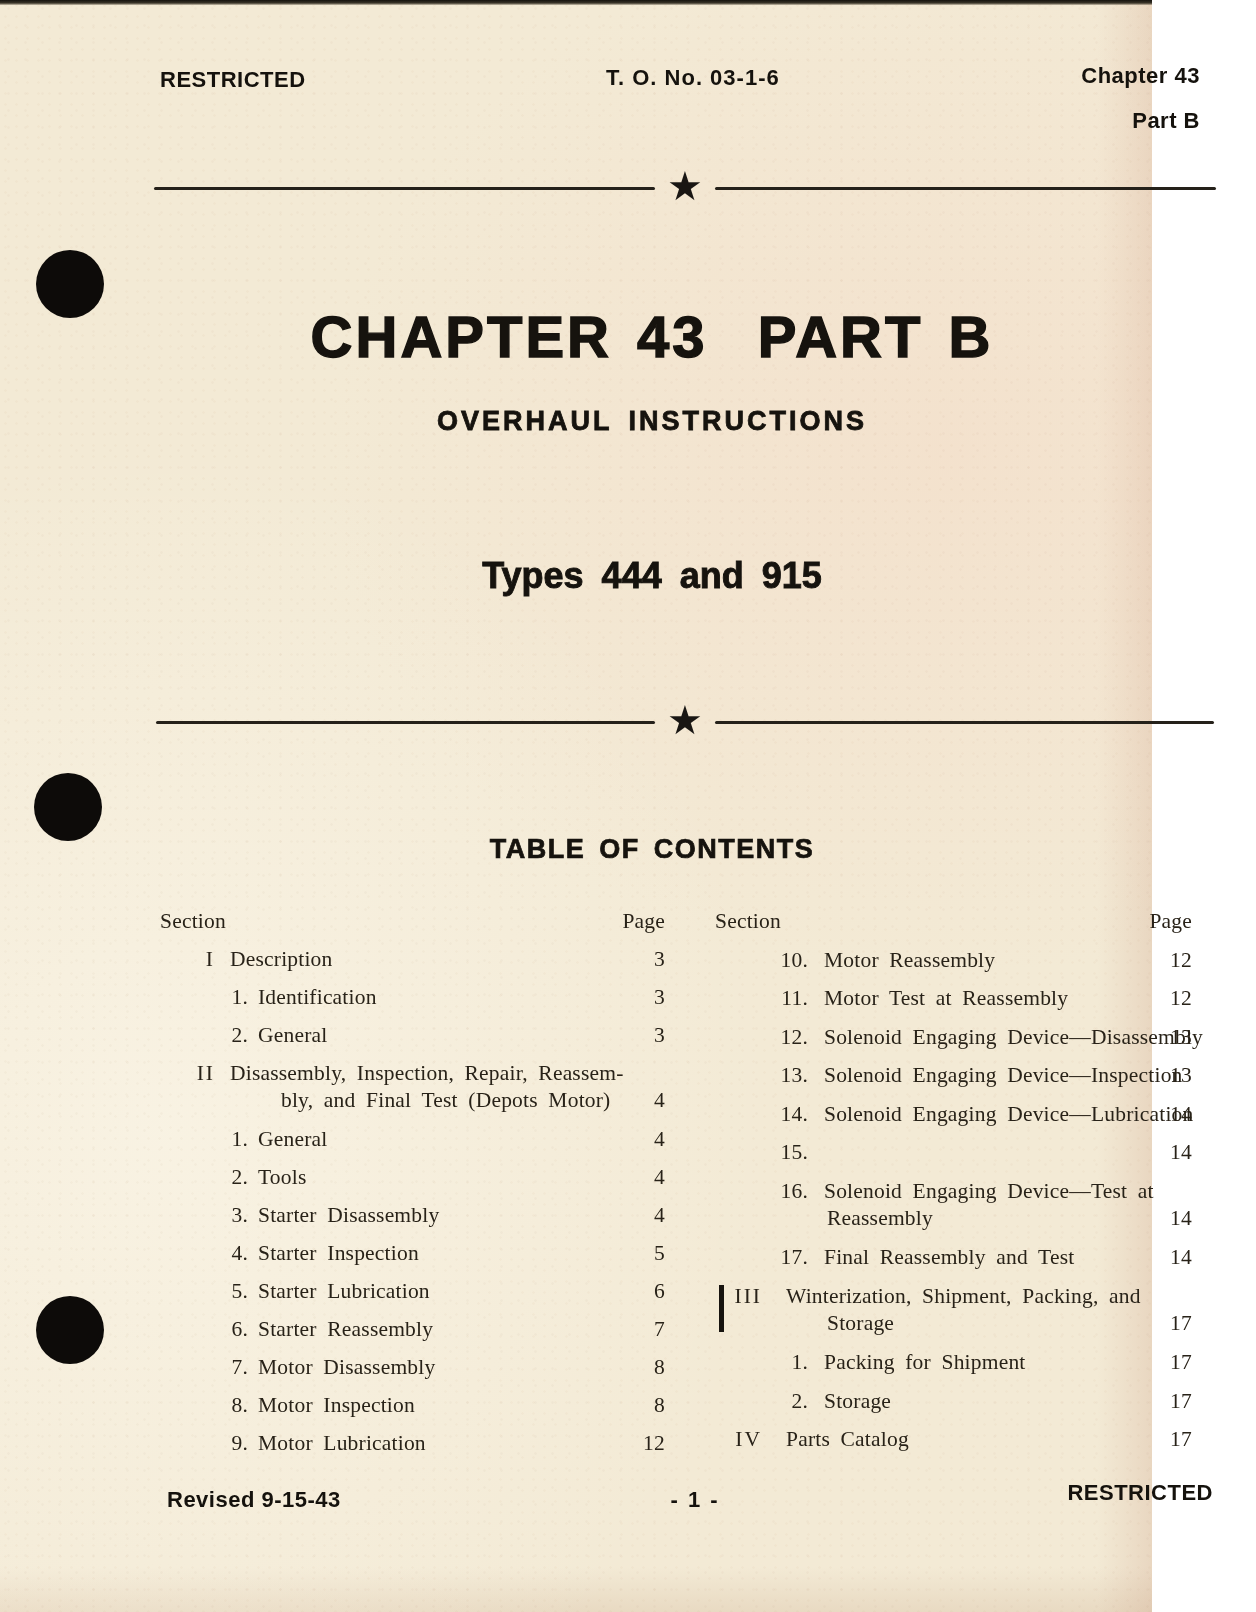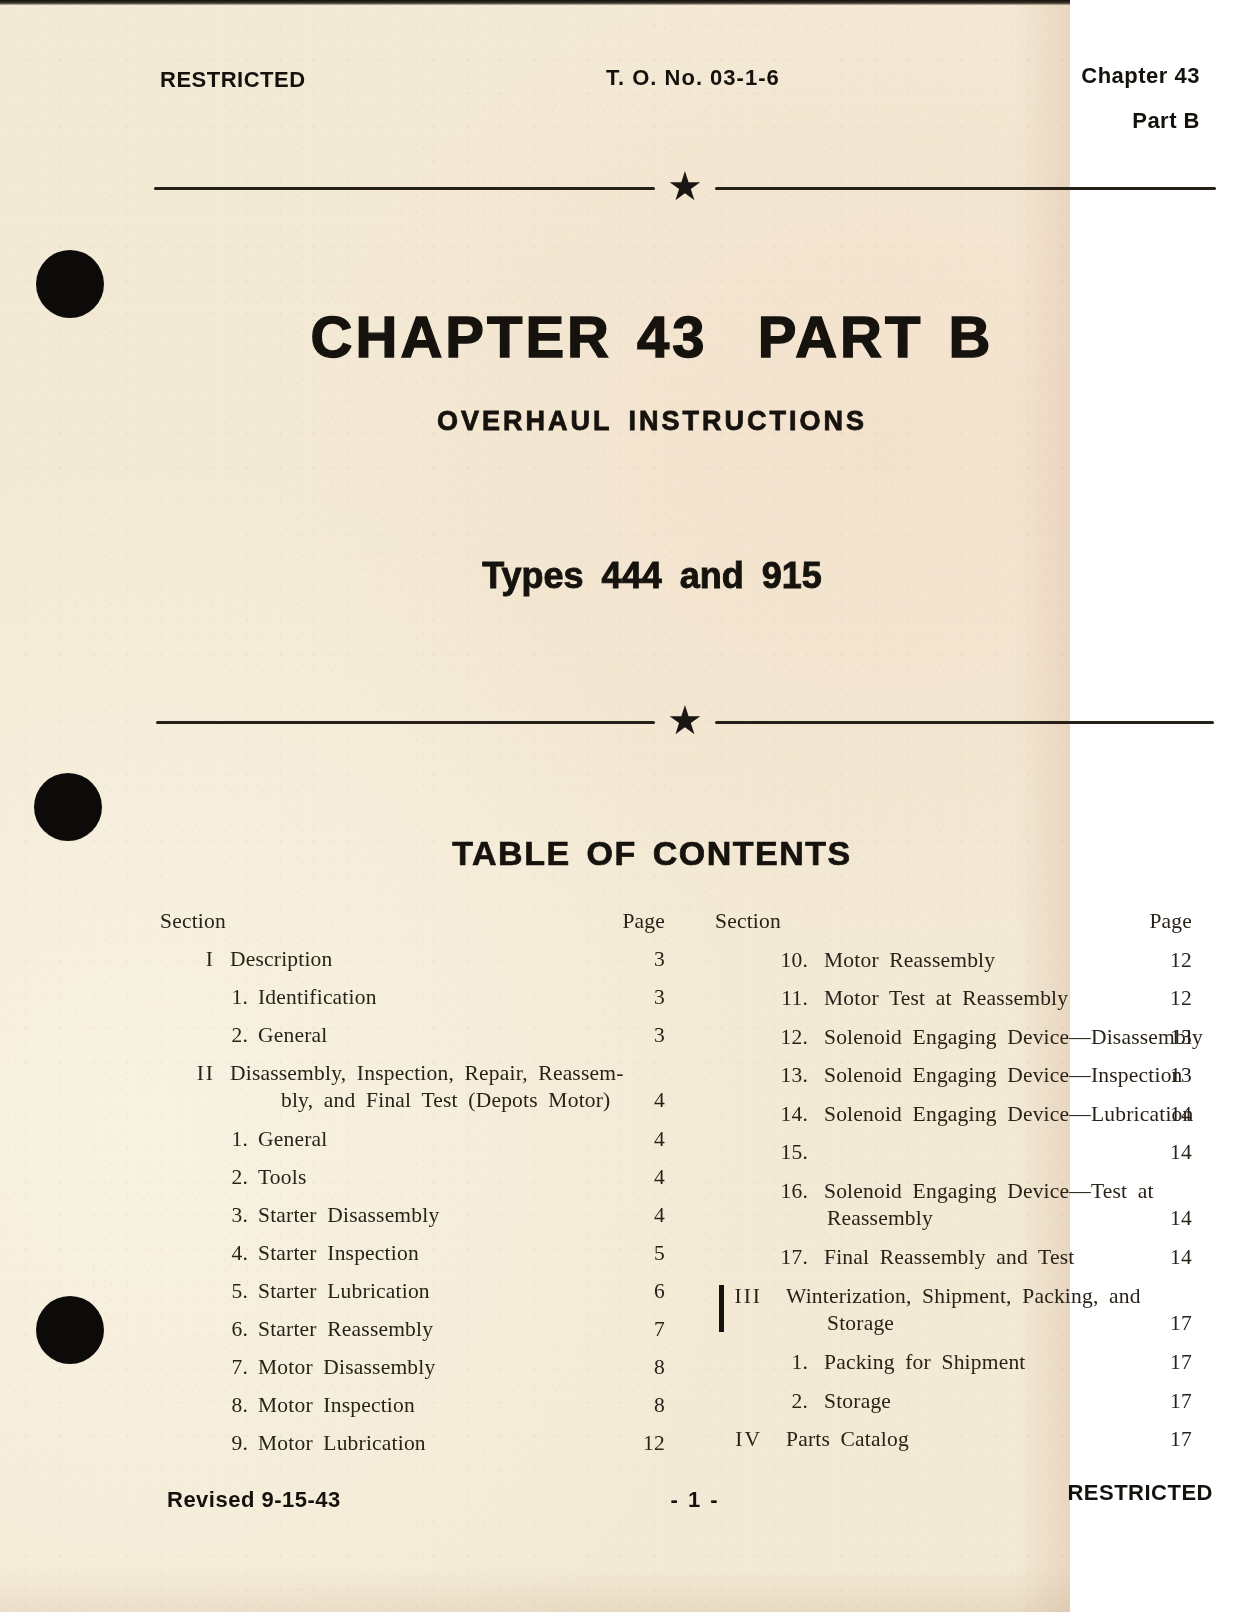--- a/index.html
+++ b/index.html
@@ -1,18 +1,18 @@
 <!DOCTYPE html>
 <html><head>
 <meta charset="utf-8">
 <style>
   html,body{margin:0;padding:0;}
   body{width:1256px;height:1612px;overflow:hidden;}
   #page{
-    position:relative;width:1070px;height:1612px;
+    position:relative;width:1152px;height:1612px;
     background-color:#f3ead5;
     background-image:
       radial-gradient(rgba(190,150,110,0.055) 1px, transparent 1.5px),
       radial-gradient(rgba(150,110,80,0.045) 1px, transparent 1.6px),
       radial-gradient(ellipse 900px 750px at 83% 28%, rgba(244,203,184,0.28), transparent 70%),
       radial-gradient(ellipse 850px 950px at 14% 70%, rgba(253,249,238,0.55), transparent 72%),
       linear-gradient(to left, rgba(196,145,120,0.22), transparent 55px),
       linear-gradient(to top, rgba(185,145,110,0.18), transparent 45px);
     background-size:11px 11px,17px 17px,auto,auto,auto,auto;
     font-family:"Liberation Sans","DejaVu Sans",sans-serif;
@@ -29,21 +29,21 @@
   
   .divider{position:absolute;display:flex;align-items:center;height:40px;}
   .divider .rule{flex:1;height:3px;background:#25211a;border-radius:2px;}
   .divider .star{font-family:"DejaVu Sans",sans-serif;font-size:40px;line-height:40px;color:#191613;margin:0 12px;transform:translateY(-2px);}
   
   .center-wrap{position:absolute;left:64px;width:1176px;text-align:center;line-height:1;white-space:pre;}
   .t1{font-size:58px;font-weight:700;letter-spacing:3px;word-spacing:6px;-webkit-text-stroke:1.4px #16130e;}
   .t2{font-size:27px;font-weight:700;letter-spacing:3px;word-spacing:6px;-webkit-text-stroke:0.8px #16130e;}
   .t3{font-size:36px;font-weight:700;letter-spacing:-0.5px;word-spacing:8px;-webkit-text-stroke:0.9px #16130e;}
   .t4{font-size:36px;font-weight:700;letter-spacing:0px;word-spacing:8px;-webkit-text-stroke:0.9px #16130e;}
-  .toc-head{font-size:34px;font-weight:700;letter-spacing:1.5px;word-spacing:5px;-webkit-text-stroke:0.7px #16130e;}
+  .toc-head{font-size:27px;font-weight:700;letter-spacing:1.5px;word-spacing:5px;-webkit-text-stroke:0.7px #16130e;}
   
   .toc-col{position:absolute;font-family:"Liberation Serif","DejaVu Serif",serif;
     font-size:21.5px;color:#282218;letter-spacing:0.2px;}
   .trow{position:relative;line-height:26px;}
   .trow2{position:relative;line-height:26px;}
   .col-left .trow{height:38px;}
   .col-left .trow2{height:66px;}
   .col-right .trow{height:38.5px;}
   .col-right .trow2{height:66.5px;}
   .toc-col span{position:absolute;top:0;white-space:nowrap;}

